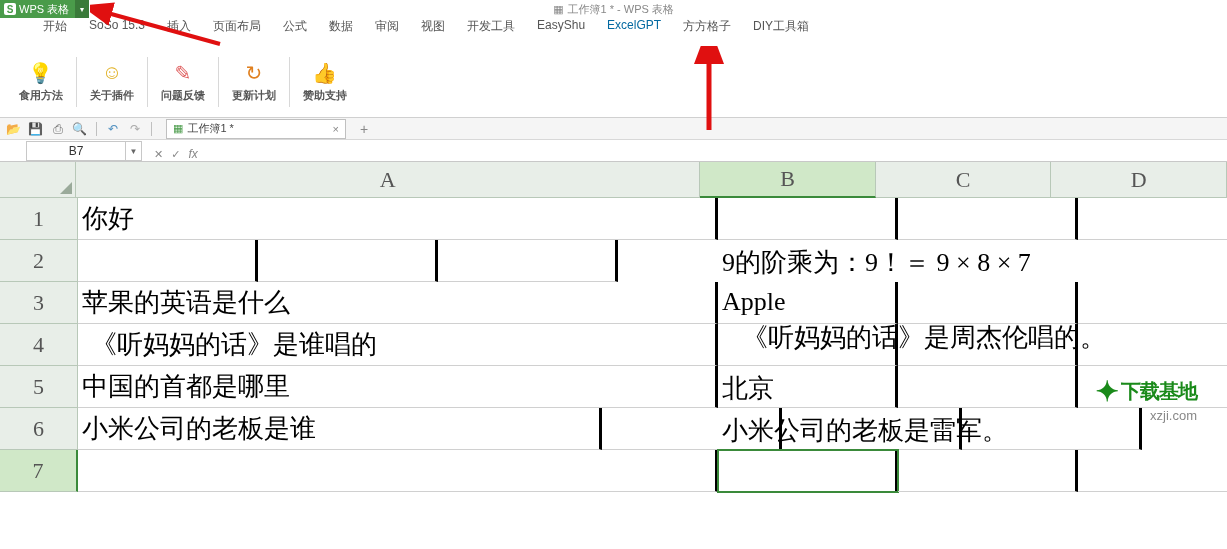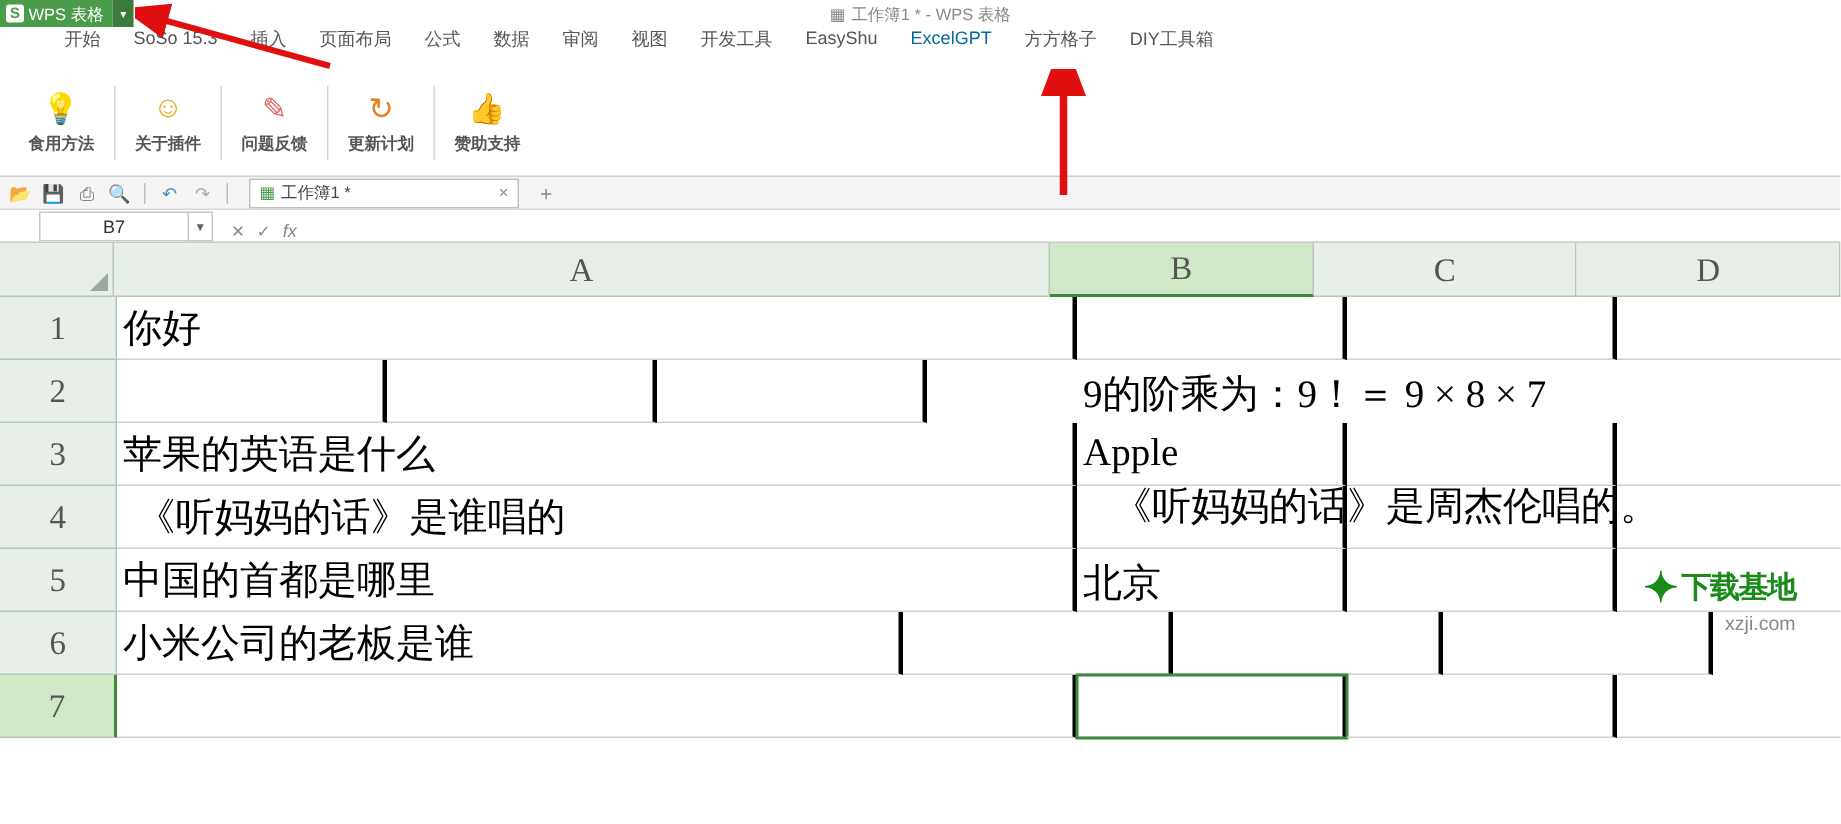--- a/index.html
+++ b/index.html
@@ -183,20 +183,21 @@
       <div class="cell col-D" style="width: 180px;"></div>
     </div>
     <div class="overflow-b" style="left: 722px; top: 209px;">北京</div>
     <div class="row">
       <div class="row-head">6</div>
       <div class="cell col-A" style="width: 524px;">小米公司的老板是谁</div>
       <div class="cell col-B" style="width: 180px;"></div>
       <div class="cell col-C" style="width: 180px;"></div>
       <div class="cell col-D" style="width: 180px;"></div>
     </div>
+    <div class="overflow-b" style="left: 722px; top: 251px;">小米公司的老板是雷军。</div>
     <div class="row">
       <div class="row-head active">7</div>
       <div class="cell col-A" style="width: 640px;"></div>
       <div class="cell col-B selected" style="width: 180px;"></div>
       <div class="cell col-C" style="width: 180px;"></div>
       <div class="cell col-D" style="width: 180px;"></div>
     </div>
   </div>
 
 <svg class="arrow-red" style="left:90px;top:2px" width="140" height="50">

